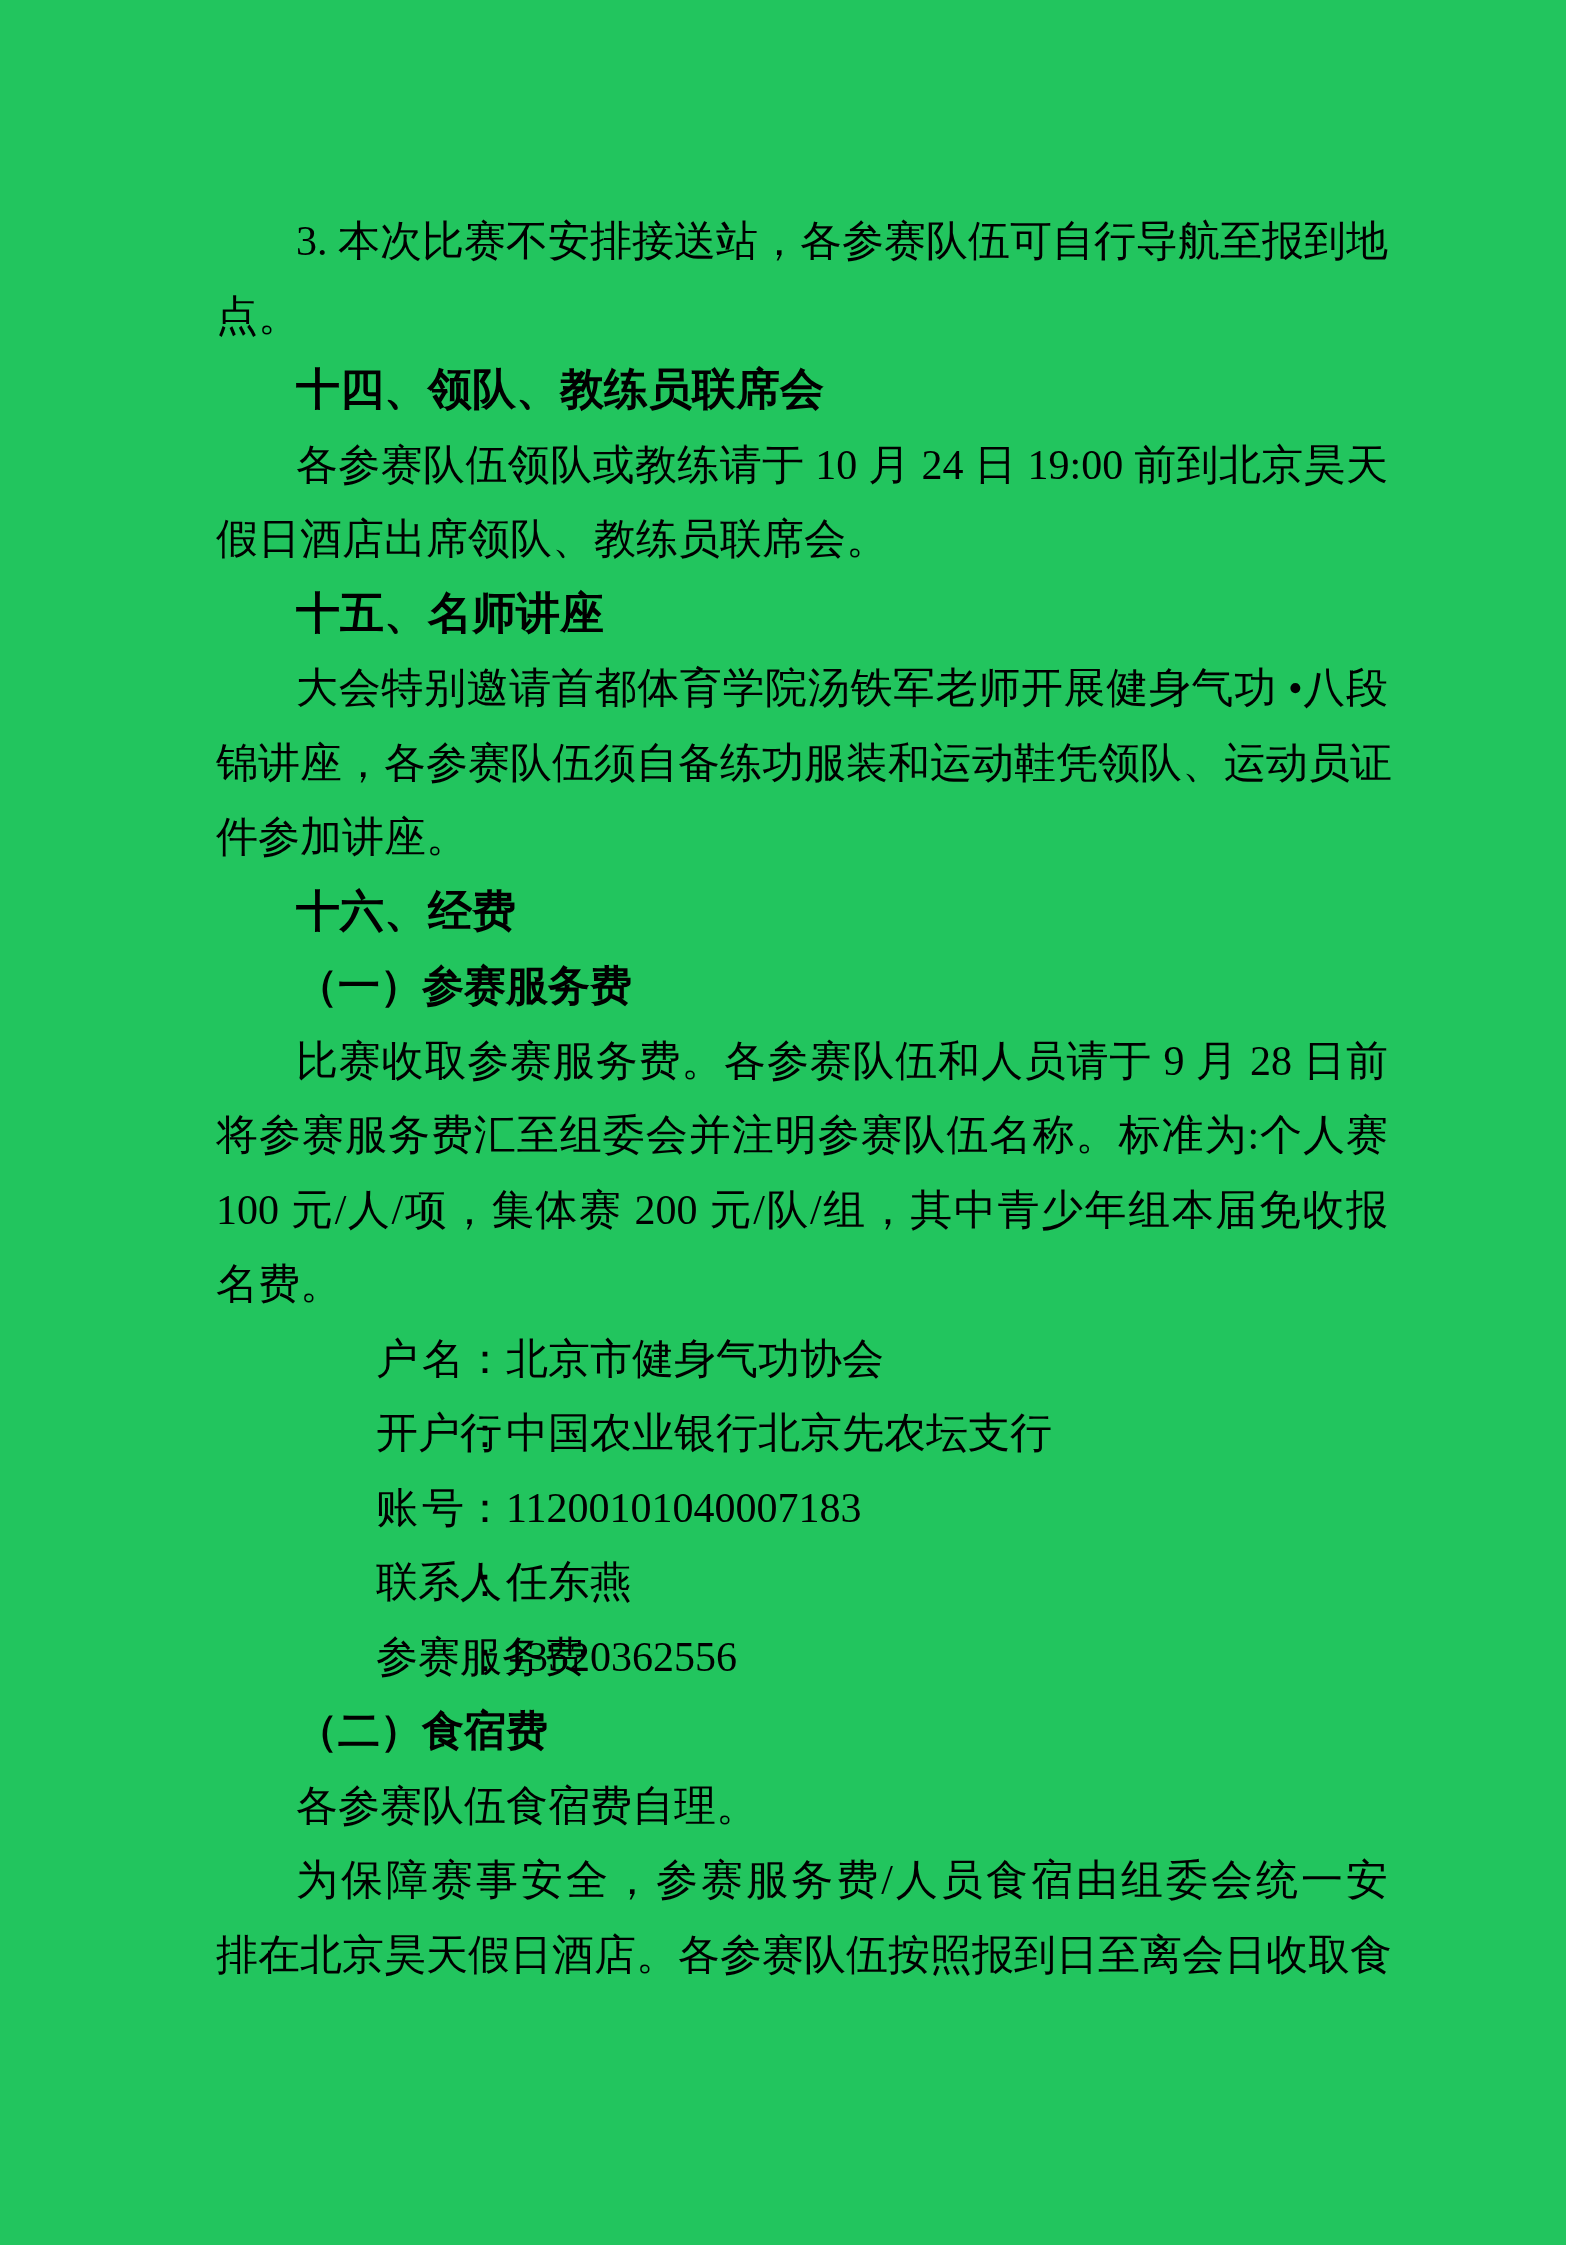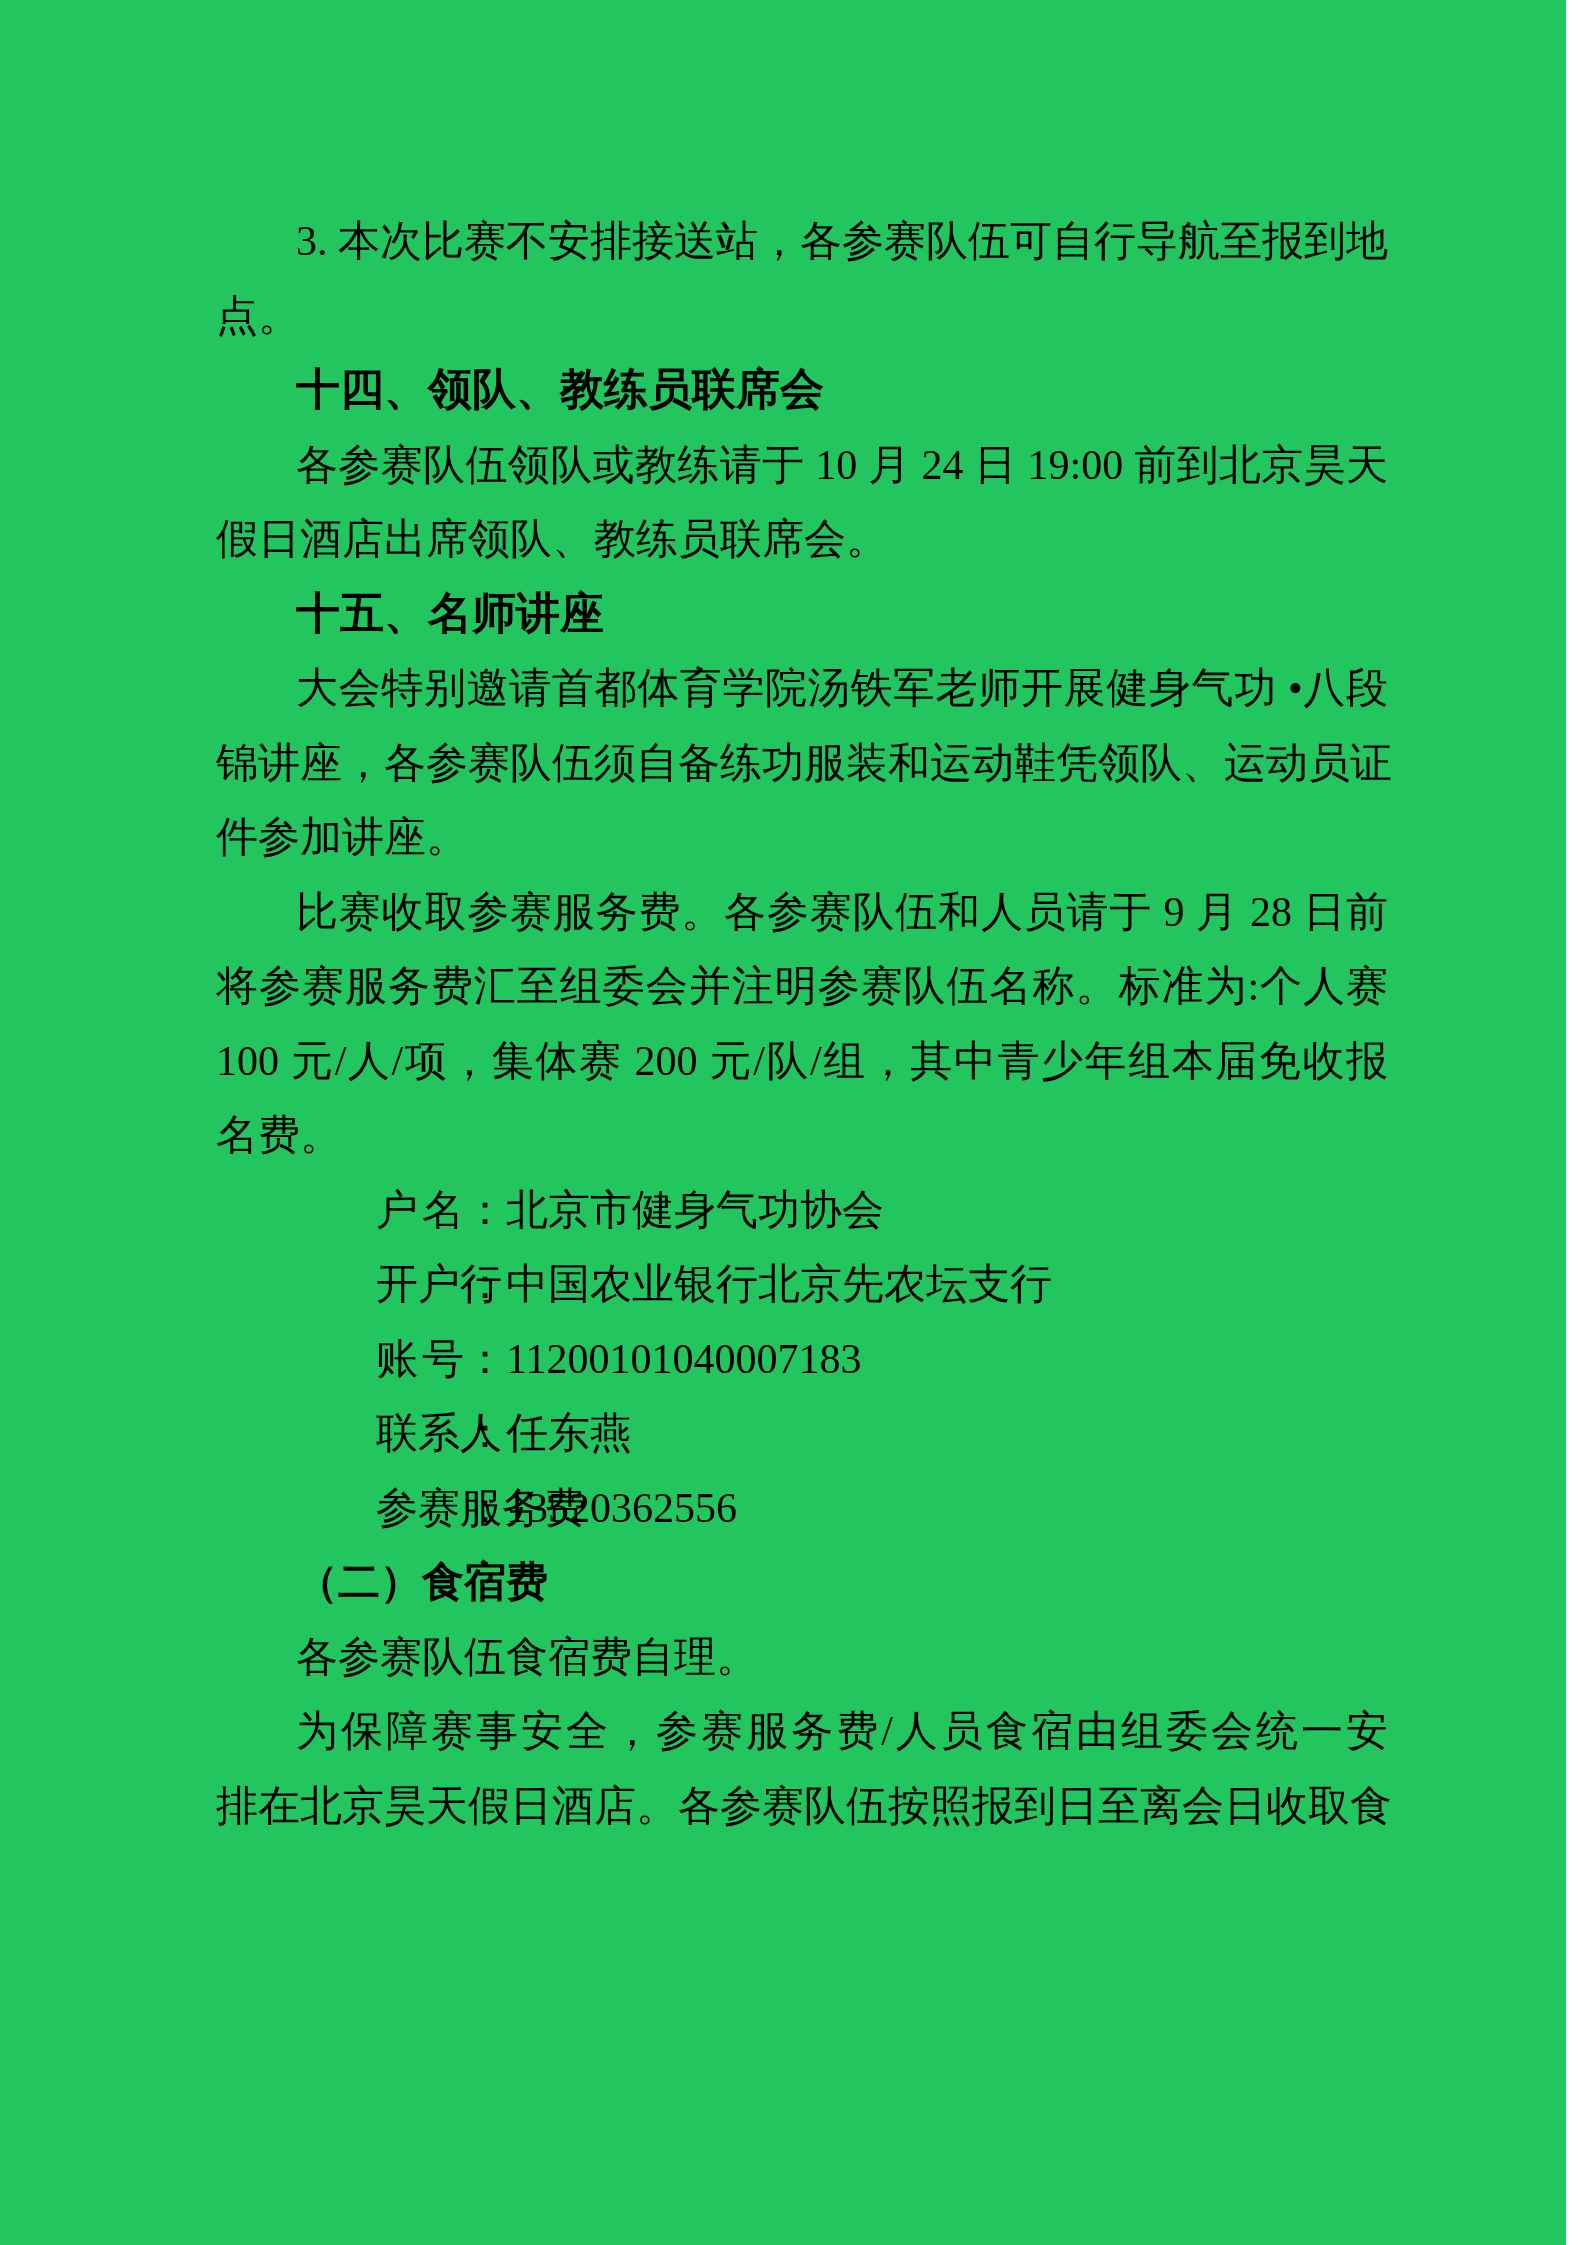--- a/index.html
+++ b/index.html
@@ -64,20 +64,22 @@
 
     <div class="line h1 indent">十四、领队、教练员联席会</div>
     <div class="line indent fill">各参赛队伍领队或教练请于 10 月 24 日 19:00 前到北京昊天</div>
     <div class="line">假日酒店出席领队、教练员联席会。</div>
 
     <div class="line h1 indent">十五、名师讲座</div>
     <div class="line indent fill">大会特别邀请首都体育学院汤铁军老师开展健身气功 •八段</div>
     <div class="line fill">锦讲座，各参赛队伍须自备练功服装和运动鞋凭领队、运动员证</div>
     <div class="line">件参加讲座。</div>
 
+    <div class="line h1 indent">十六、经费</div>
+    <div class="line h2 indent">（一）参赛服务费</div>
     <div class="line indent fill">比赛收取参赛服务费。各参赛队伍和人员请于 9 月 28 日前</div>
     <div class="line fill">将参赛服务费汇至组委会并注明参赛队伍名称。标准为:个人赛</div>
     <div class="line fill">100 元/人/项，集体赛 200 元/队/组，其中青少年组本届免收报</div>
     <div class="line">名费。</div>
 
     <div class="line indent"><span class="acct-label">户名</span><span>：</span><span>北京市健身气功协会</span></div>
     <div class="line indent"><span class="acct-label">开户行</span><span>：</span><span>中国农业银行北京先农坛支行</span></div>
     <div class="line indent"><span class="acct-label">账号</span><span>：</span><span>11200101040007183</span></div>
     <div class="line indent"><span class="acct-label">联系人</span><span>：</span><span>任东燕</span></div>
     <div class="line indent"><span class="acct-label">参赛服务费</span><span>：</span><span>13520362556</span></div>

